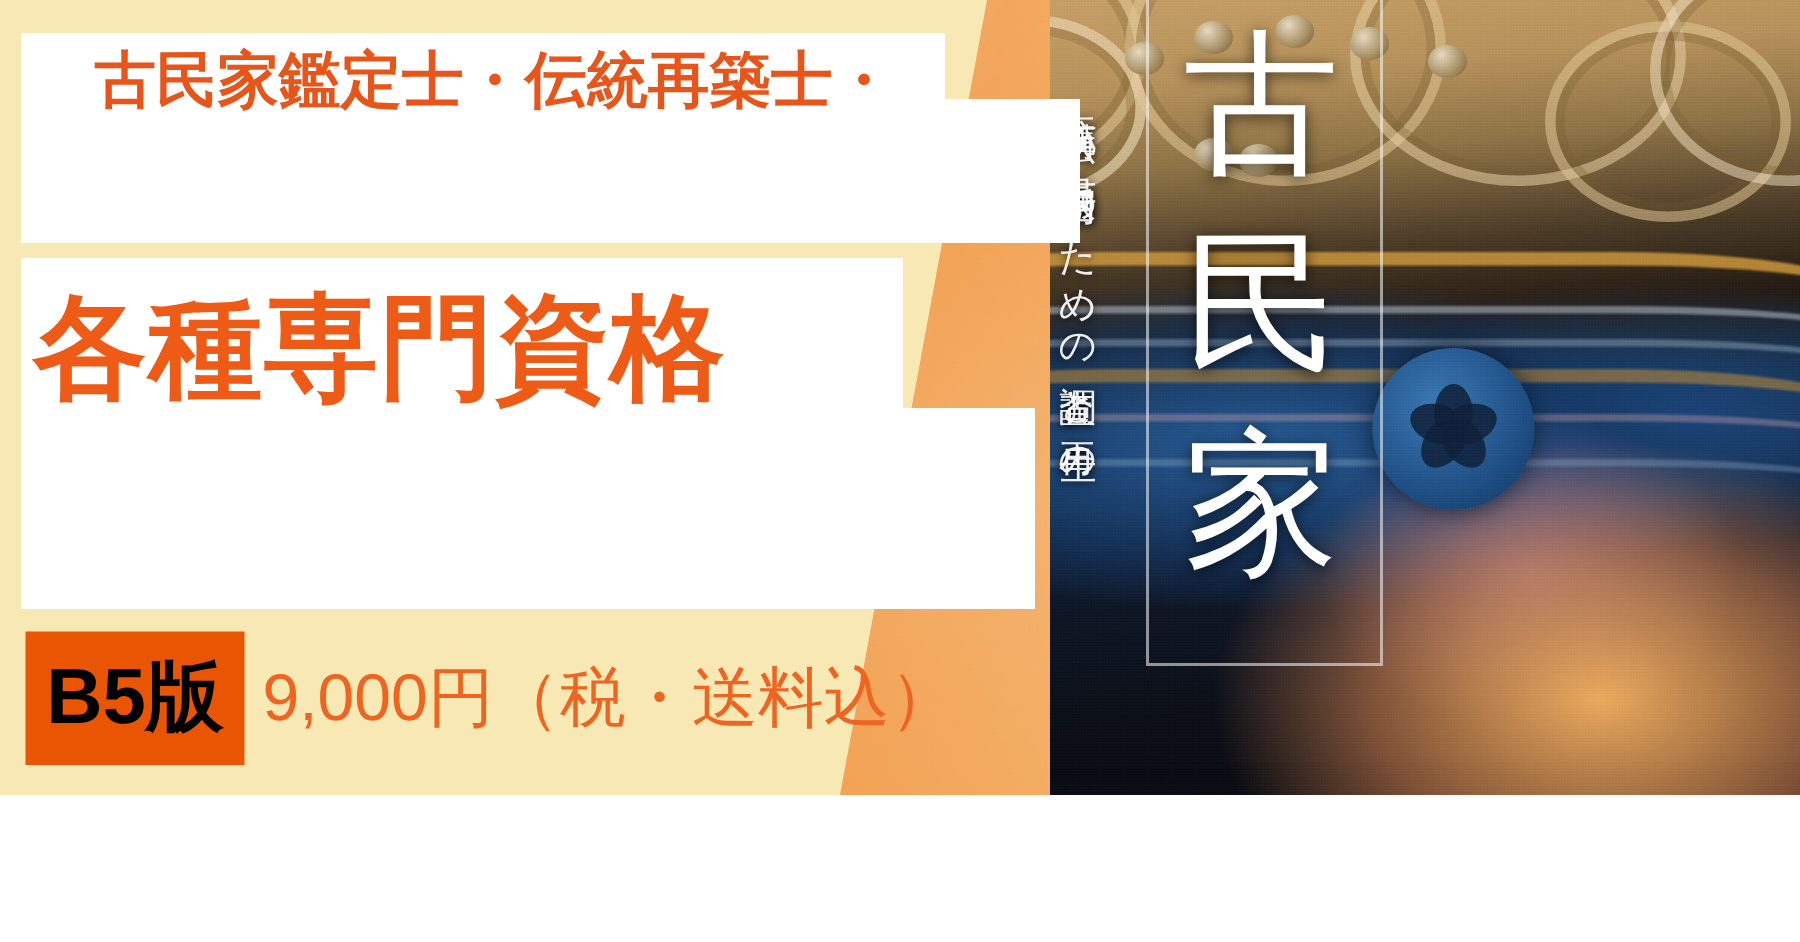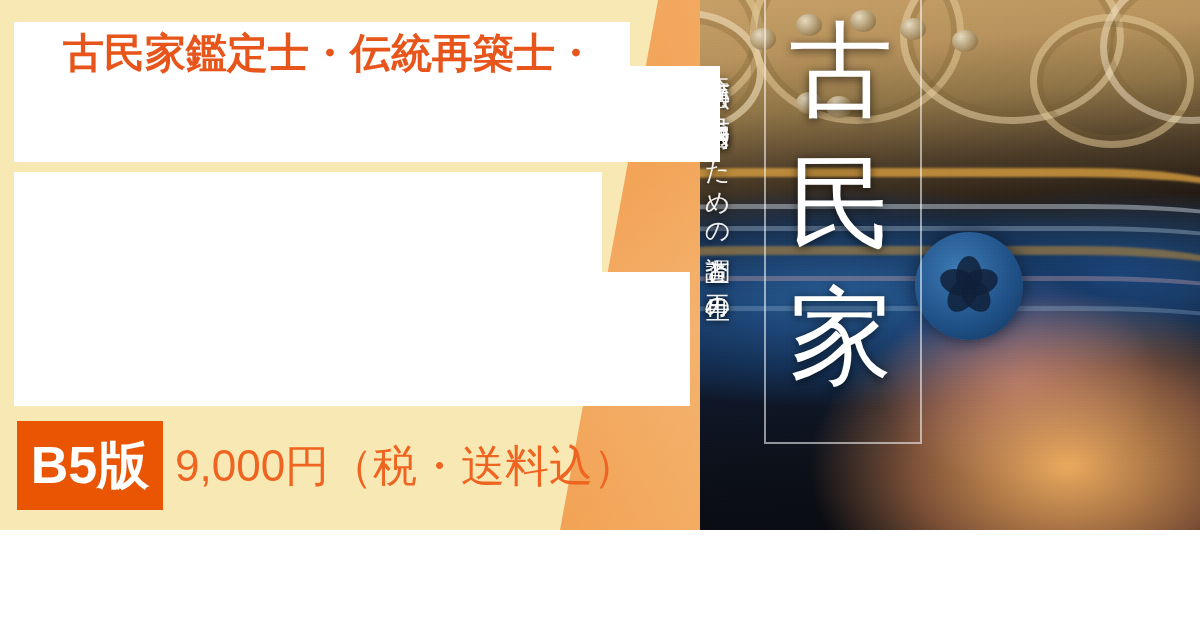--- a/index.html
+++ b/index.html
@@ -150,21 +150,21 @@
     color:#ed5b16;font-weight:700;
     font-size:76px;line-height:110px;letter-spacing:1px;
     font-family:"Liberation Sans","DejaVu Sans",sans-serif;
   }
   .bigtitle .l1{display:block;padding-left:22px;white-space:nowrap;}
   .bigtitle .l2{display:block;text-align:right;padding-right:28px;white-space:nowrap;}
 
   
   .badge{
     position:absolute;left:17px;top:421px;width:146px;height:89px;
-    background:#ea5504;color:#ffffff;
+    background:#ea5504;color:#000000;
     font-size:52px;font-weight:700;line-height:89px;text-align:center;
     letter-spacing:0px;
     font-family:"Liberation Sans","DejaVu Sans",sans-serif;
   }
   .price{
     position:absolute;left:175px;top:424px;height:84px;
     color:#ee6420;font-size:44px;line-height:84px;font-weight:400;
     letter-spacing:0px;white-space:nowrap;
     font-family:"Liberation Sans","DejaVu Sans",sans-serif;
   }
@@ -244,19 +244,20 @@
 
   <div class="card-top"></div>
   <div class="card-top2"></div>
   <div class="headline">
     <span>古民家鑑定士・伝統再築士・</span>
   </div>
 
   <div class="card-mid-a"></div>
   <div class="card-mid-b"></div>
   <div class="bigtitle">
+    <span class="l1">各種専門資格</span>
   </div>
 
   <div class="badge">B5版</div>
   <div class="price">9,000円（税・送料込）</div>
 
 
 </div>
 
 </body></html>

